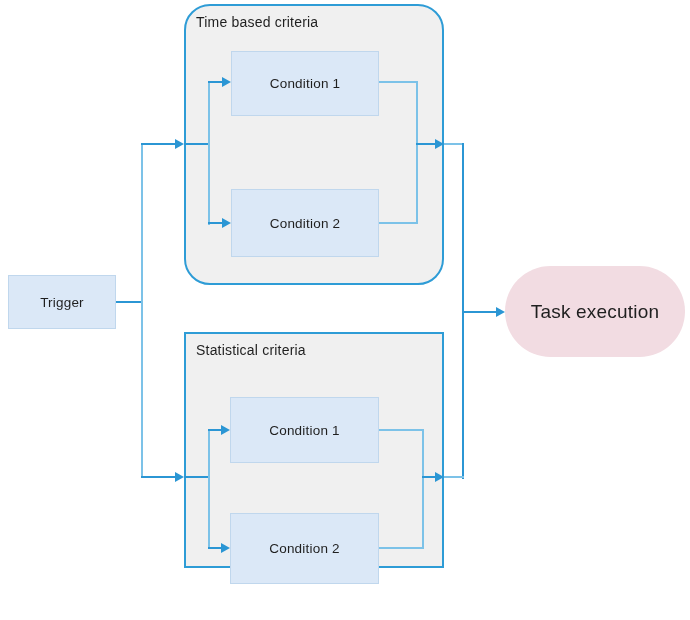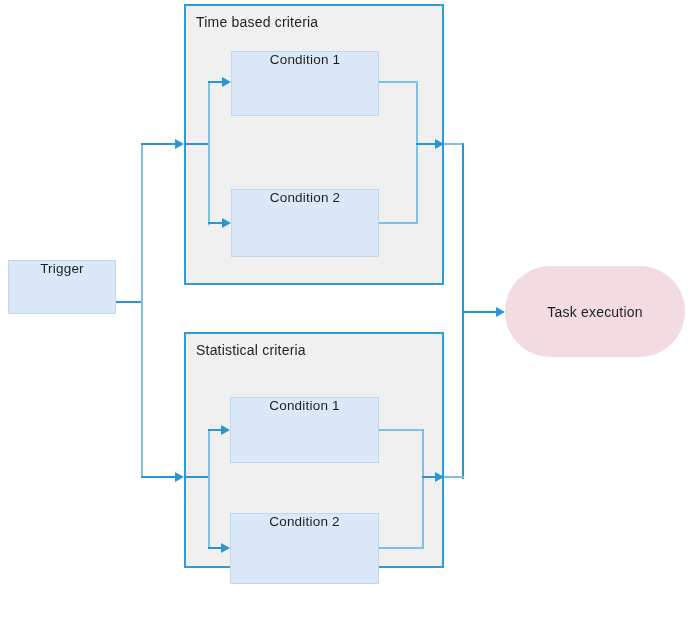--- a/index.html
+++ b/index.html
@@ -11,57 +11,57 @@
     --task-fill:#f2dce2;
     --throttling-text:#29a8e2;
     --text:#1f1f1f;
   }
   html,body{margin:0;padding:0;background:#ffffff;}
   .canvas{
     position:relative;width:690px;height:620px;background:#ffffff;overflow:hidden;
     font-family:"Liberation Sans","DejaVu Sans",sans-serif;color:var(--text);
   }
   .node{
-    position:absolute;display:flex;justify-content:center;
+    position:absolute;display:flex;align-items:center;justify-content:center;
     background:var(--node-fill);font-size:13.5px;letter-spacing:.2px;
     border:1px solid rgba(170,200,230,.55);box-sizing:border-box;
   }
   .container-box{
     position:absolute;background:var(--container-fill);
     border:2px solid var(--container-border);box-sizing:border-box;
   }
   .container-title{
     position:absolute;left:10px;top:8px;font-size:14px;letter-spacing:.2px;color:var(--text);
   }
   .task-pill{
     position:absolute;display:flex;align-items:center;justify-content:center;
-    background:var(--task-fill);border-radius:46px;font-size:14px;letter-spacing:.2px;
+    background:var(--task-fill);border-radius:46px;font-size:19px;letter-spacing:.2px;
   }
   .throttling{
     position:absolute;text-align:center;font-size:19px;letter-spacing:.2px;
     color:var(--throttling-text);
   }
   .ln{position:absolute;background:var(--connector);}
   .ln.light{background:var(--connector-light);}
   .arr{
     position:absolute;width:0;height:0;
     border-top:5px solid transparent;border-bottom:5px solid transparent;
     border-left:9px solid var(--connector);
   }
 </style>
 </head>
 <body>
 
 <div class="canvas">
 
-  <div class="node" style="left:8px;top:260px;width:108px;height:54px;">
+  <div class="node" style="left:8px;top:275px;width:108px;height:54px;">
     <span>Trigger</span>
   </div>
 
-  <div class="container-box" style="left:184px;top:4px;width:260px;height:281px;">
+  <div class="container-box" style="left:184px;top:4px;width:260px;height:281px;border-radius:26px;">
     <div class="container-title">Time based criteria</div>
   </div>
   <div class="node" style="left:231px;top:51px;width:148px;height:65px;">
     <span>Condition 1</span>
   </div>
   <div class="node" style="left:231px;top:189px;width:148px;height:68px;">
     <span>Condition 2</span>
   </div>
 
 

